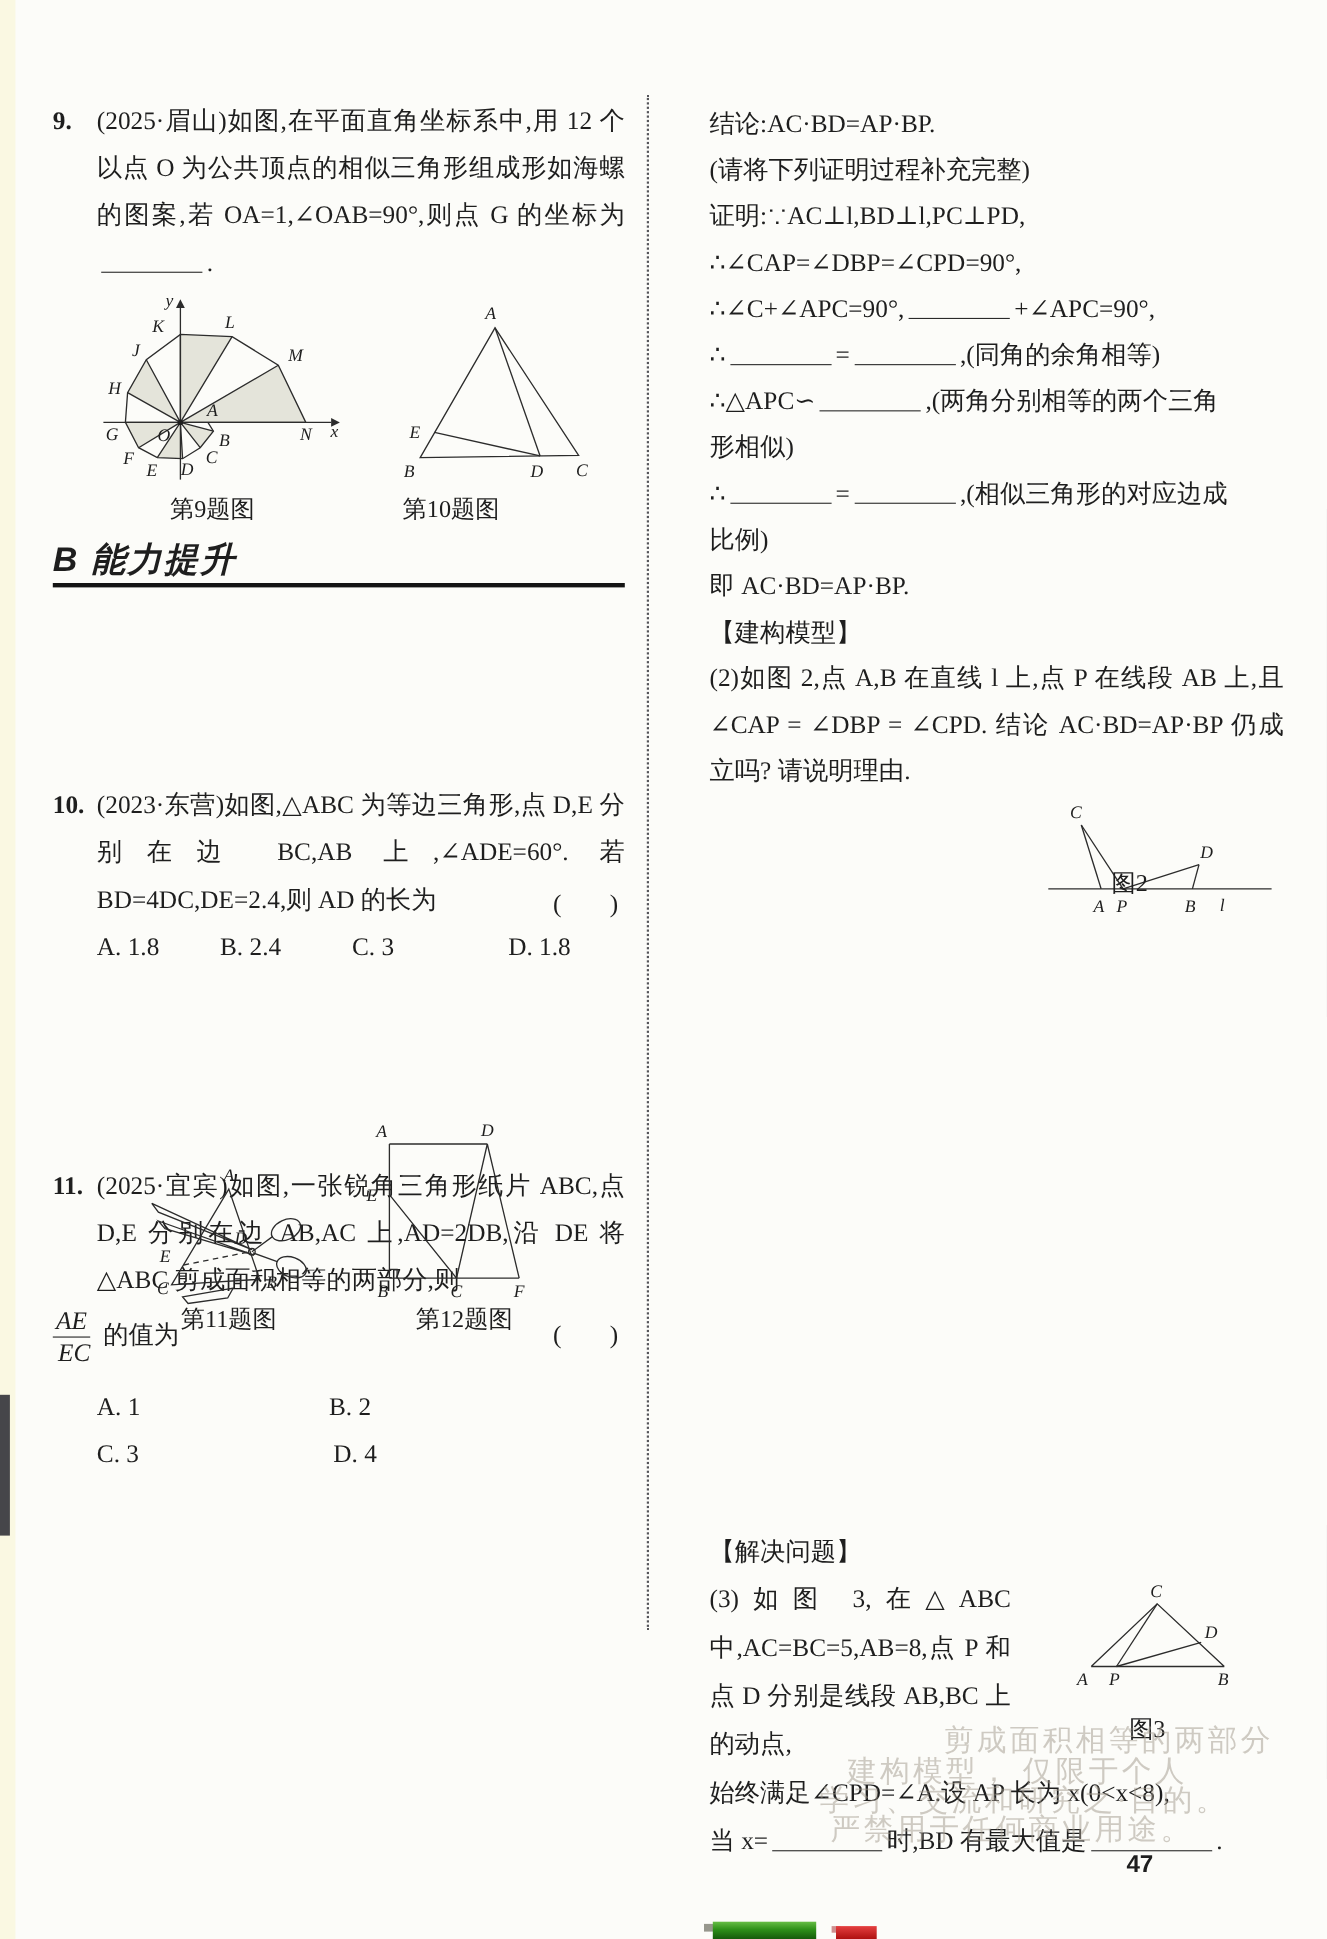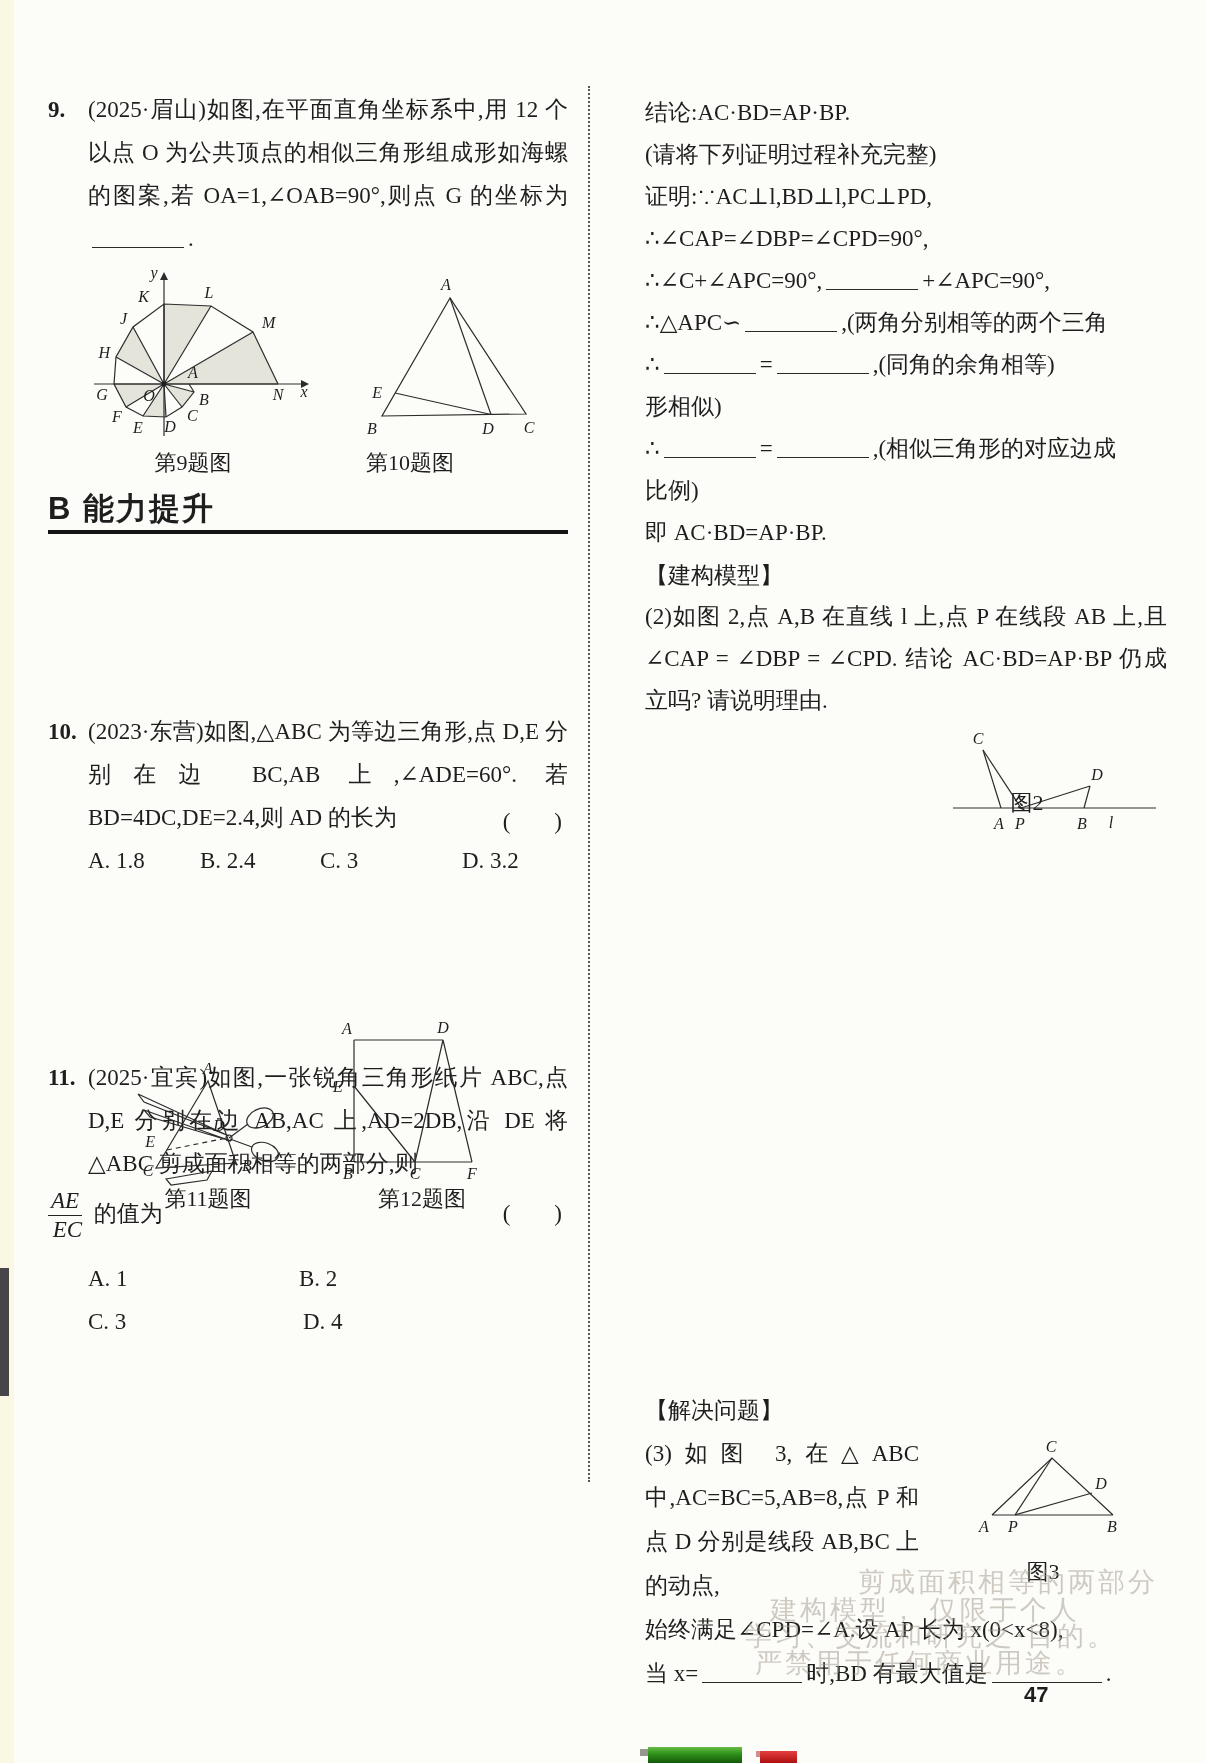--- a/index.html
+++ b/index.html
@@ -93,32 +93,32 @@
     <text x="116" y="14" text-anchor="middle">A</text>
     <text x="52" y="122" text-anchor="end">E</text>
     <text x="42" y="158" text-anchor="middle">B</text>
     <text x="158" y="158" text-anchor="middle">D</text>
     <text x="199" y="157" text-anchor="middle">C</text>
   </svg>
 
   <div class="abs caption" style="left:118px; top:448px; width:150px;">第9题图</div>
   <div class="abs caption" style="left:330px; top:448px; width:160px;">第10题图</div>
 
-  <div class="abs sec-head" style="left:48px; top:488px;">B 能力提升</div>
+  <div class="abs sec-head" style="left:48px; top:488px;font-style:italic;">B 能力提升</div>
   <div class="sec-rule" style="left:48px; top:530px; width:520px;"></div>
 
   <div class="abs col-text prob" style="left:48px; top:538px; width:520px;">
     <span class="num">10.</span>
     <span>(2023·东营)如图,△ABC 为等边三角形,点 D,E 分别在边 BC,AB 上,∠ADE=60°. 若 BD=4DC,DE=2.4,则 AD 的长为</span>
     <span class="paren-abs" style="top:90px;"><span>(</span><span class="pgap"></span><span>)</span></span>
     <div class="opts-row">
       <span class="opt" style="left:0px;">A. 1.8</span>
       <span class="opt" style="left:112px;">B. 2.4</span>
       <span class="opt" style="left:232px;">C. 3</span>
-      <span class="opt" style="left:374px;">D. 3.2</span>
+      <span class="opt" style="left:374px;">D. 1.8</span>
     </div>
   </div>
 
   <div class="abs col-text prob" style="left:48px; top:712px; width:520px;">
     <span class="num">11.</span>
     <span>(2025·宜宾)如图,一张锐角三角形纸片 ABC,点 D,E 分别在边 AB,AC 上,AD=2DB,沿 DE 将△ABC 剪成面积相等的两部分,则</span>
     <div class="frac-row" style="margin-left:-40px;">
       <span class="frac"><span class="ftop">AE</span><span class="fbot">EC</span></span>
       <span>的值为</span>
       <span class="paren-abs" style="top:0;"><span>(</span><span class="pgap"></span><span>)</span></span>
@@ -165,22 +165,22 @@
 
   <div class="abs caption" style="left:138px; top:1184px; width:140px;">第11题图</div>
   <div class="abs caption" style="left:352px; top:1184px; width:140px;">第12题图</div>
 
   <div class="abs rcol-text" style="left:645px; top:92px; width:522px;">
     <div>结论:AC·BD=AP·BP.</div>
     <div>(请将下列证明过程补充完整)</div>
     <div>证明:∵AC⊥l,BD⊥l,PC⊥PD,</div>
     <div>∴∠CAP=∠DBP=∠CPD=90°,</div>
     <div><span>∴∠C+∠APC=90°,</span><span class="blank"></span><span>+∠APC=90°,</span></div>
+    <div><span>∴</span><span class="blank"></span><span>=</span><span class="blank"></span><span>,(同角的余角相等)</span></div>
     <div><span>∴△APC∽</span><span class="blank"></span><span>,(两角分别相等的两个三角</span></div>
-    <div><span>∴</span><span class="blank"></span><span>=</span><span class="blank"></span><span>,(同角的余角相等)</span></div>
     <div>形相似)</div>
     <div><span>∴</span><span class="blank"></span><span>=</span><span class="blank"></span><span>,(相似三角形的对应边成</span></div>
     <div>比例)</div>
     <div>即 AC·BD=AP·BP.</div>
     <div class="hd">【建构模型】</div>
     <div style="text-align:justify;">(2)如图 2,点 A,B 在直线 l 上,点 P 在线段 AB 上,且∠CAP = ∠DBP = ∠CPD. 结论 AC·BD=AP·BP 仍成立吗? 请说明理由.</div>
   </div>
 
   <svg class="fig" style="left:898px; top:733px;" width="260" height="102" viewBox="0 0 260 102">
     <path class="ln" d="M55,75 L258,75"></path>

